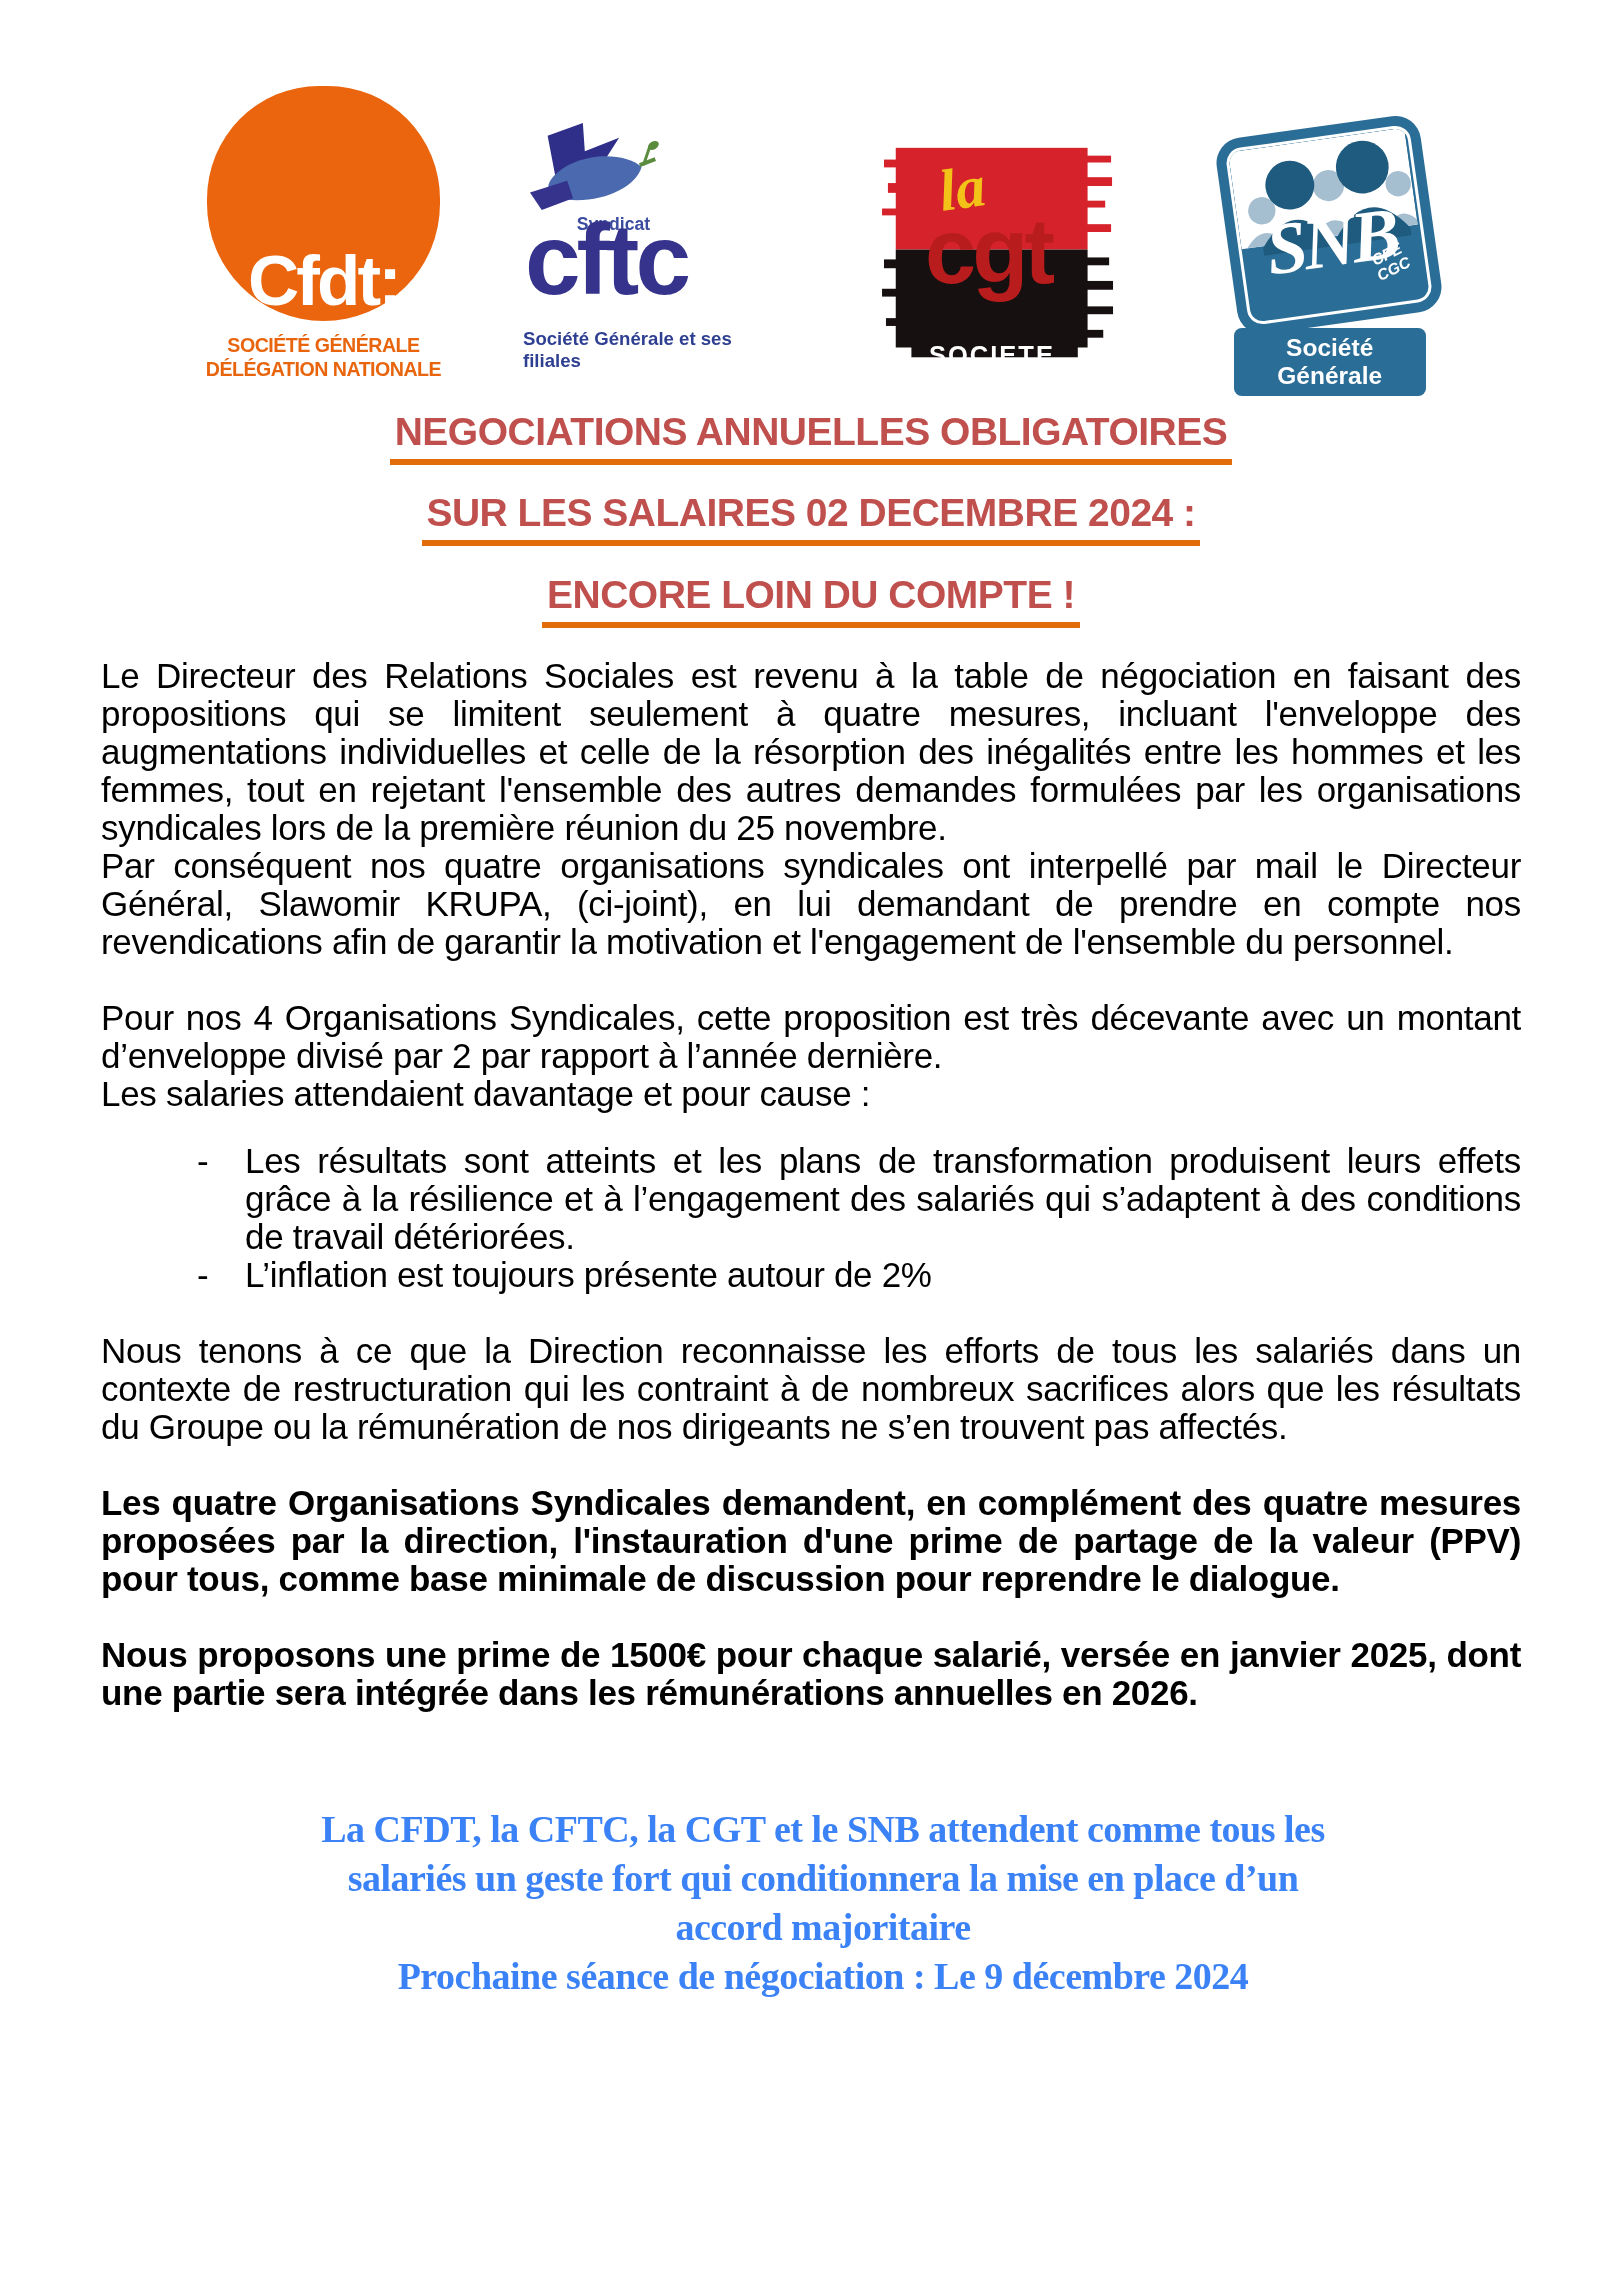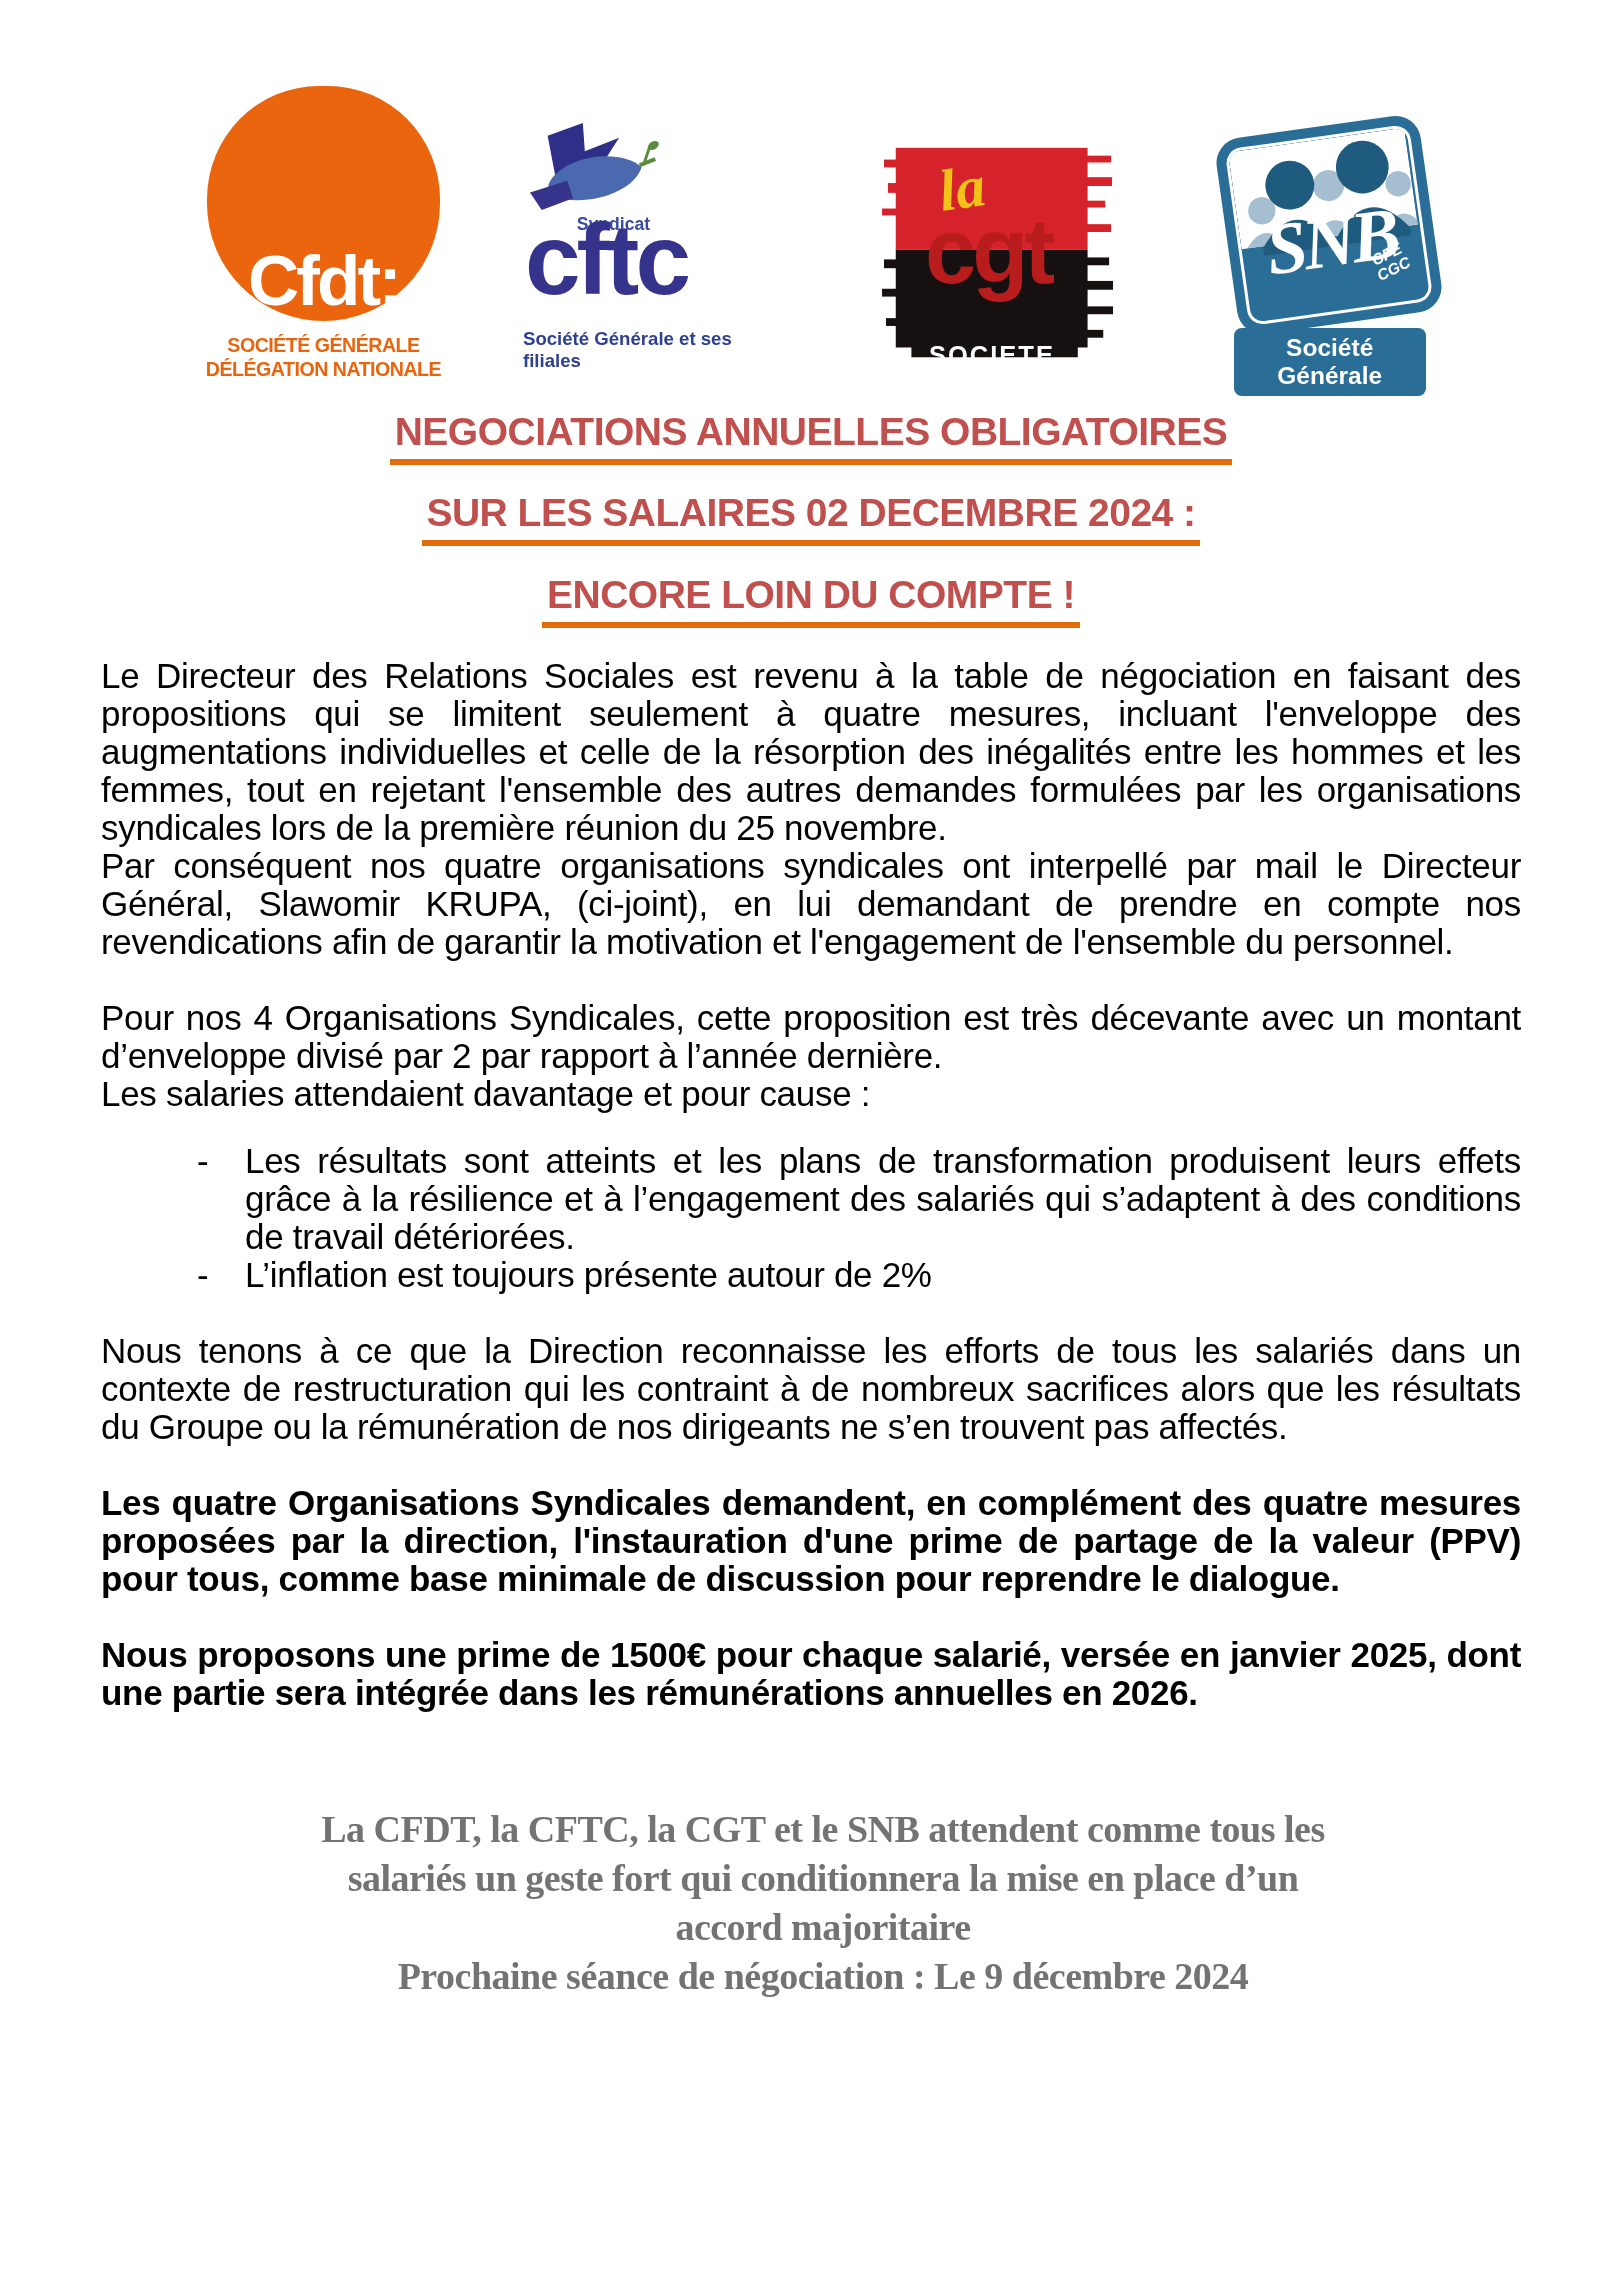--- a/index.html
+++ b/index.html
@@ -60,21 +60,21 @@
   .content p { margin:0; text-align:justify; }
   .content .first { margin-top:29px; }
   .content .gap { margin-top:38px; }
   .content .bold { font-weight:bold; }
   ul.bullets { list-style:none; margin:29px 0 0 0; padding:0; }
   ul.bullets li { display:flex; margin-left:96px; }
   ul.bullets .dash { flex:none; width:48px; }
   ul.bullets .b-text { flex:1; text-align:justify; }
 
   
-  .footer { margin-top:93px; text-align:center; color:#737373;
+  .footer { margin-top:93px; text-align:center; color:#3b82f6;
     font-family:"Liberation Serif","DejaVu Serif",serif; font-weight:bold;
     font-size:38px; line-height:49px; letter-spacing:-0.5px;padding-left:24px; }
 </style>
 </head>
 <body>
 
 <div class="page">
 
   <header class="logos">
 

